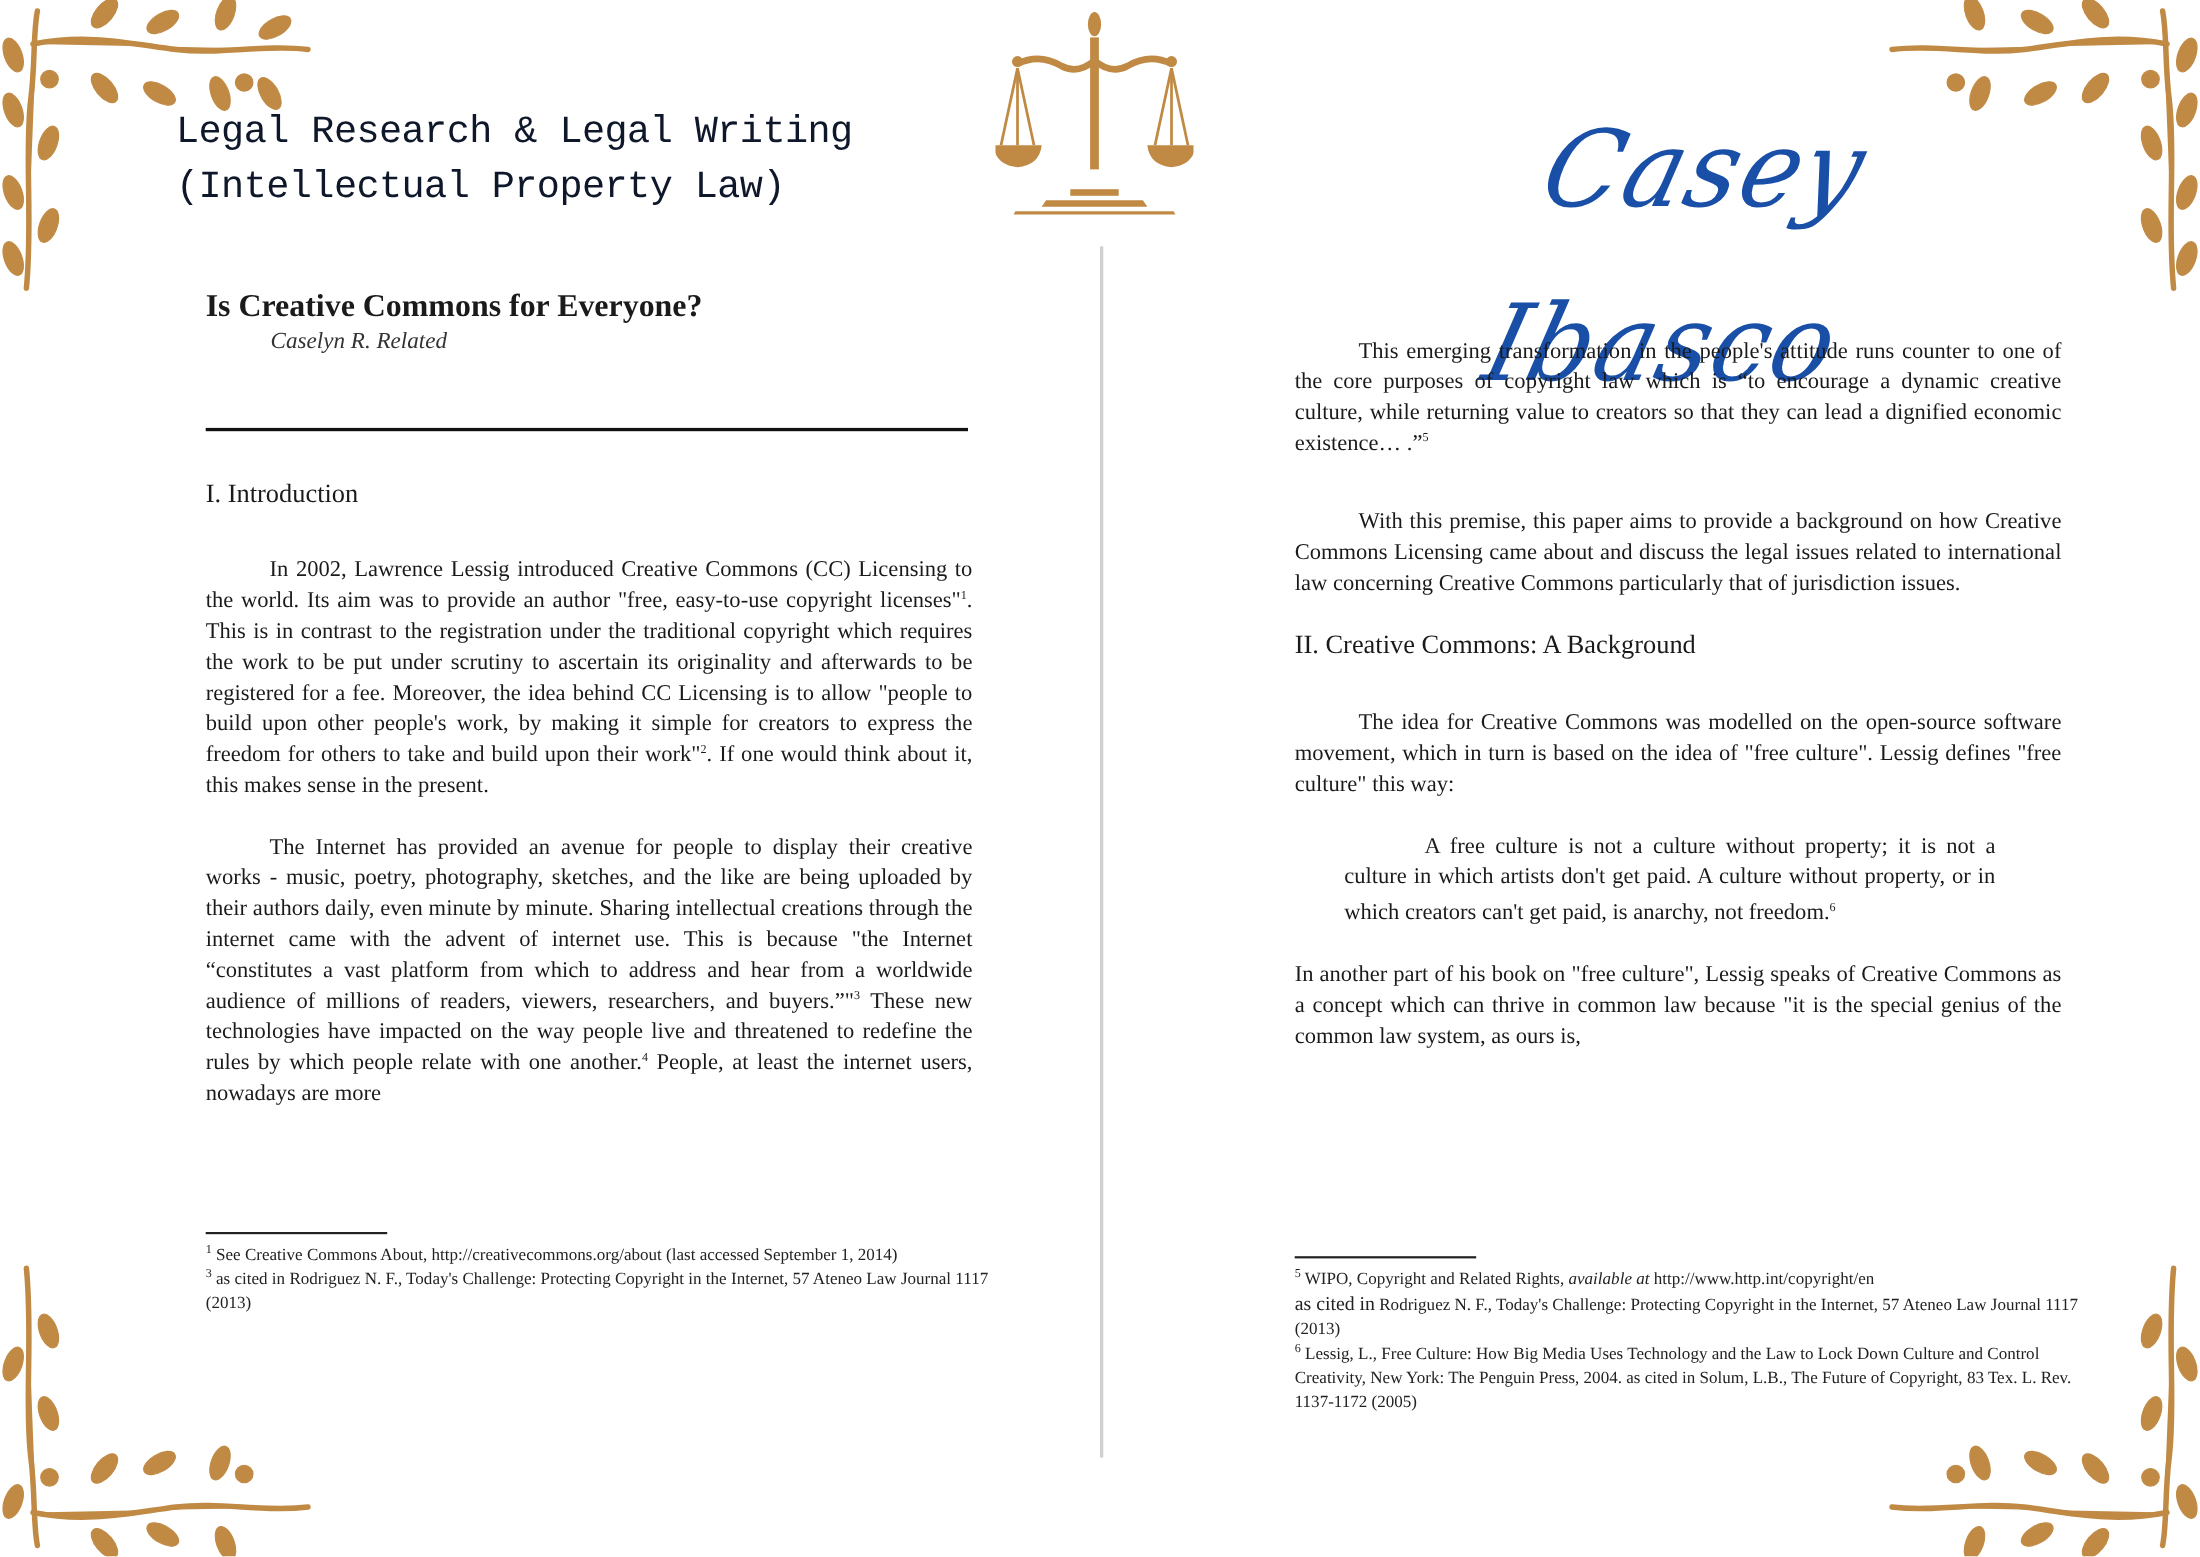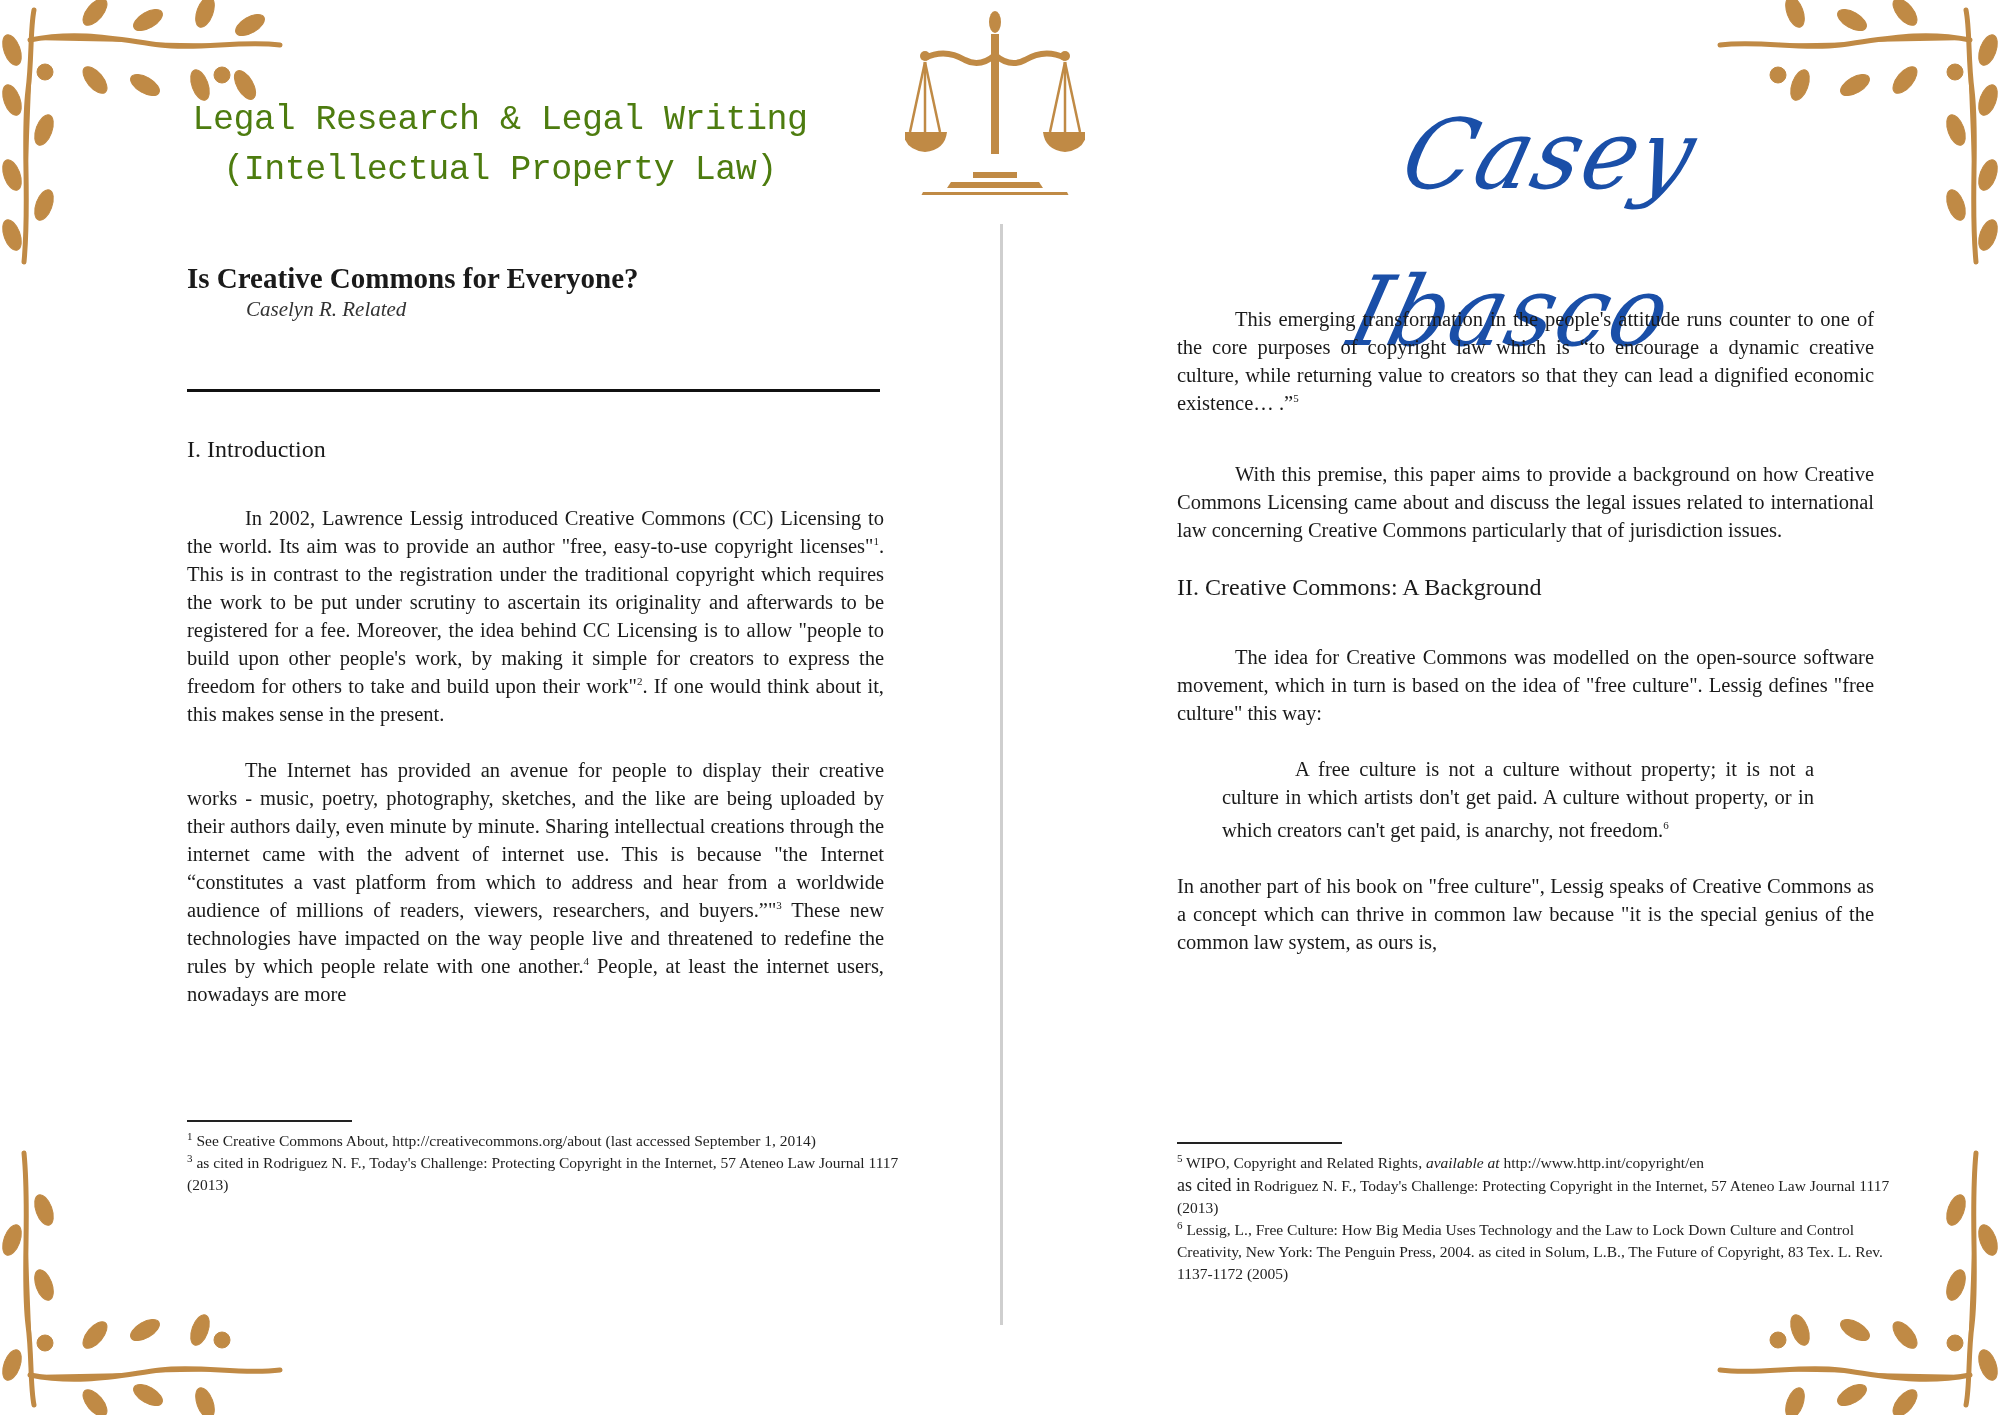--- a/index.html
+++ b/index.html
@@ -1,20 +1,20 @@
 <!DOCTYPE html>
 <html><head>
 <meta charset="utf-8">
 <style>
   html, body { margin:0; padding:0; }
   body { width:2000px; height:1415px; background:#ffffff; position:relative; overflow:hidden;
          font-family:"Liberation Serif","DejaVu Serif",serif; color:#1a1a1a; }
   .ornament { position:absolute; width:290px; height:270px; }
-  .header-title { position:absolute; left:160px; top:95px; width:680px; text-align:center;
-      font-family:"Liberation Mono","DejaVu Sans Mono",monospace; color:#4d7c0f; font-size:35px; line-height:50px; letter-spacing:-0.5px; }
+  .header-title { position:absolute; left:160px; top:95px; width:680px; 
+      font-family:"Liberation Mono","DejaVu Sans Mono",monospace; color:#0f172a; font-size:35px; line-height:50px; letter-spacing:-0.5px; }
   .scale { position:absolute; left:905px; top:10px; width:180px; height:185px; }
   .signature { position:absolute; left:1270px; top:80px; width:560px; height:150px;
       font-family:"DejaVu Serif",serif; font-style:italic; color:#1a4fa8; font-size:92px; line-height:150px;
       letter-spacing:2px; transform:skewX(-14deg) scaleY(1.05); text-align:center; }
   .divider { position:absolute; left:1000px; top:224px; width:3px; height:1101px; background:#cfcfcf; }
   .col { position:absolute; width:697px; }
   .col-left { left:187px; }
   .col-right { left:1177px; }
   .doc-title { position:absolute; left:187px; top:262px; font-size:29px; font-weight:bold; }
   .doc-author { position:absolute; left:246px; top:297px; font-size:21px; font-style:italic; color:#333; }

